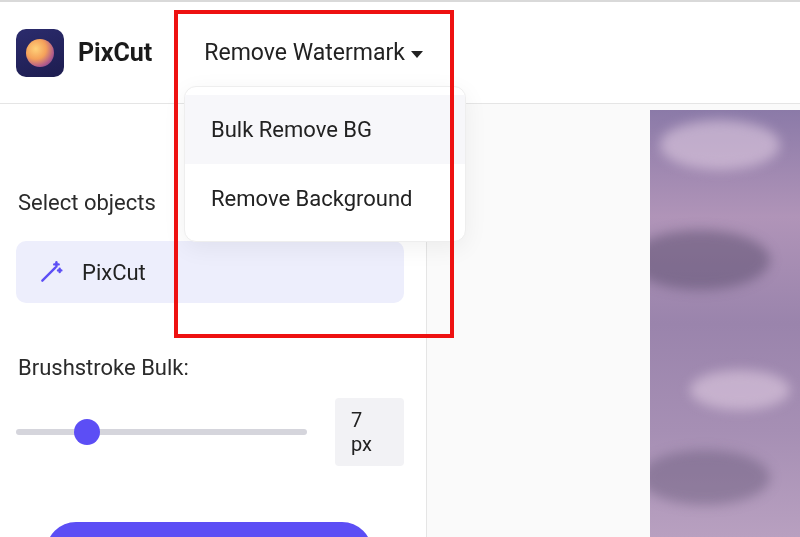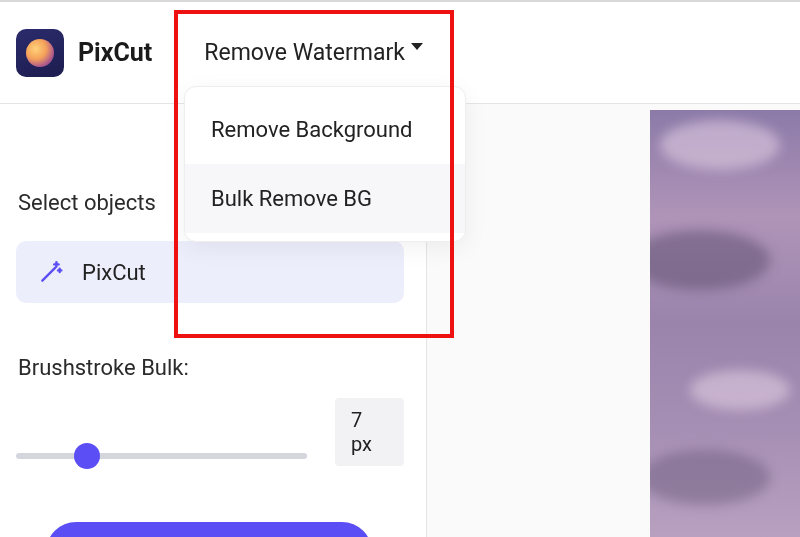--- a/index.html
+++ b/index.html
@@ -41,20 +41,21 @@
   .brand {
     font-size: 25px;
     font-weight: 700;
     color: #1a1a1a;
   }
   .nav-item {
     margin-left: 38px;
     font-size: 23px;
     color: #222;
     display: flex;
+    align-items: center;
     gap: 6px;
     cursor: pointer;
   }
   .caret {
     width: 0; height: 0;
     border-left: 6px solid transparent;
     border-right: 6px solid transparent;
     border-top: 7px solid #222;
     margin-top: 4px;
   }
@@ -121,21 +122,21 @@
   .wand-icon svg { width: 100%; height: 100%; }
   .brush-label {
     font-size: 22px;
     color: #2b2b2b;
     margin-top: 52px;
     margin-left: 2px;
     margin-bottom: 18px;
   }
   .slider-row {
     display: flex;
-    align-items: flex-end;
+    align-items: center;
     gap: 28px;
   }
   .slider {
     position: relative;
     width: 292px;
     height: 20px;
   }
   .slider-track {
     position: absolute;
     top: 7px; left: 0; right: 0;
@@ -209,22 +210,22 @@
 <div class="topbar">
   <div class="logo"></div>
   <div class="brand">PixCut</div>
   <div class="nav-item">
     <span>Remove Watermark</span>
     <span class="caret"></span>
   </div>
 </div>
 
 <div class="dropdown">
+  <div class="dropdown-item hover">Bulk Remove BG</div>
   <div class="dropdown-item">Remove Background</div>
-  <div class="dropdown-item hover">Bulk Remove BG</div>
 </div>
 
 <div class="red-box"></div>
 
 <div class="sidebar">
   <div class="section-title">Select objects</div>
   <div class="select-btn">
     <span class="wand-icon">
       <svg viewBox="0 0 24 24" fill="none" stroke="#5c4ef5" stroke-width="2.2" stroke-linecap="round">
         <path d="M4 20 L16 8"></path>

